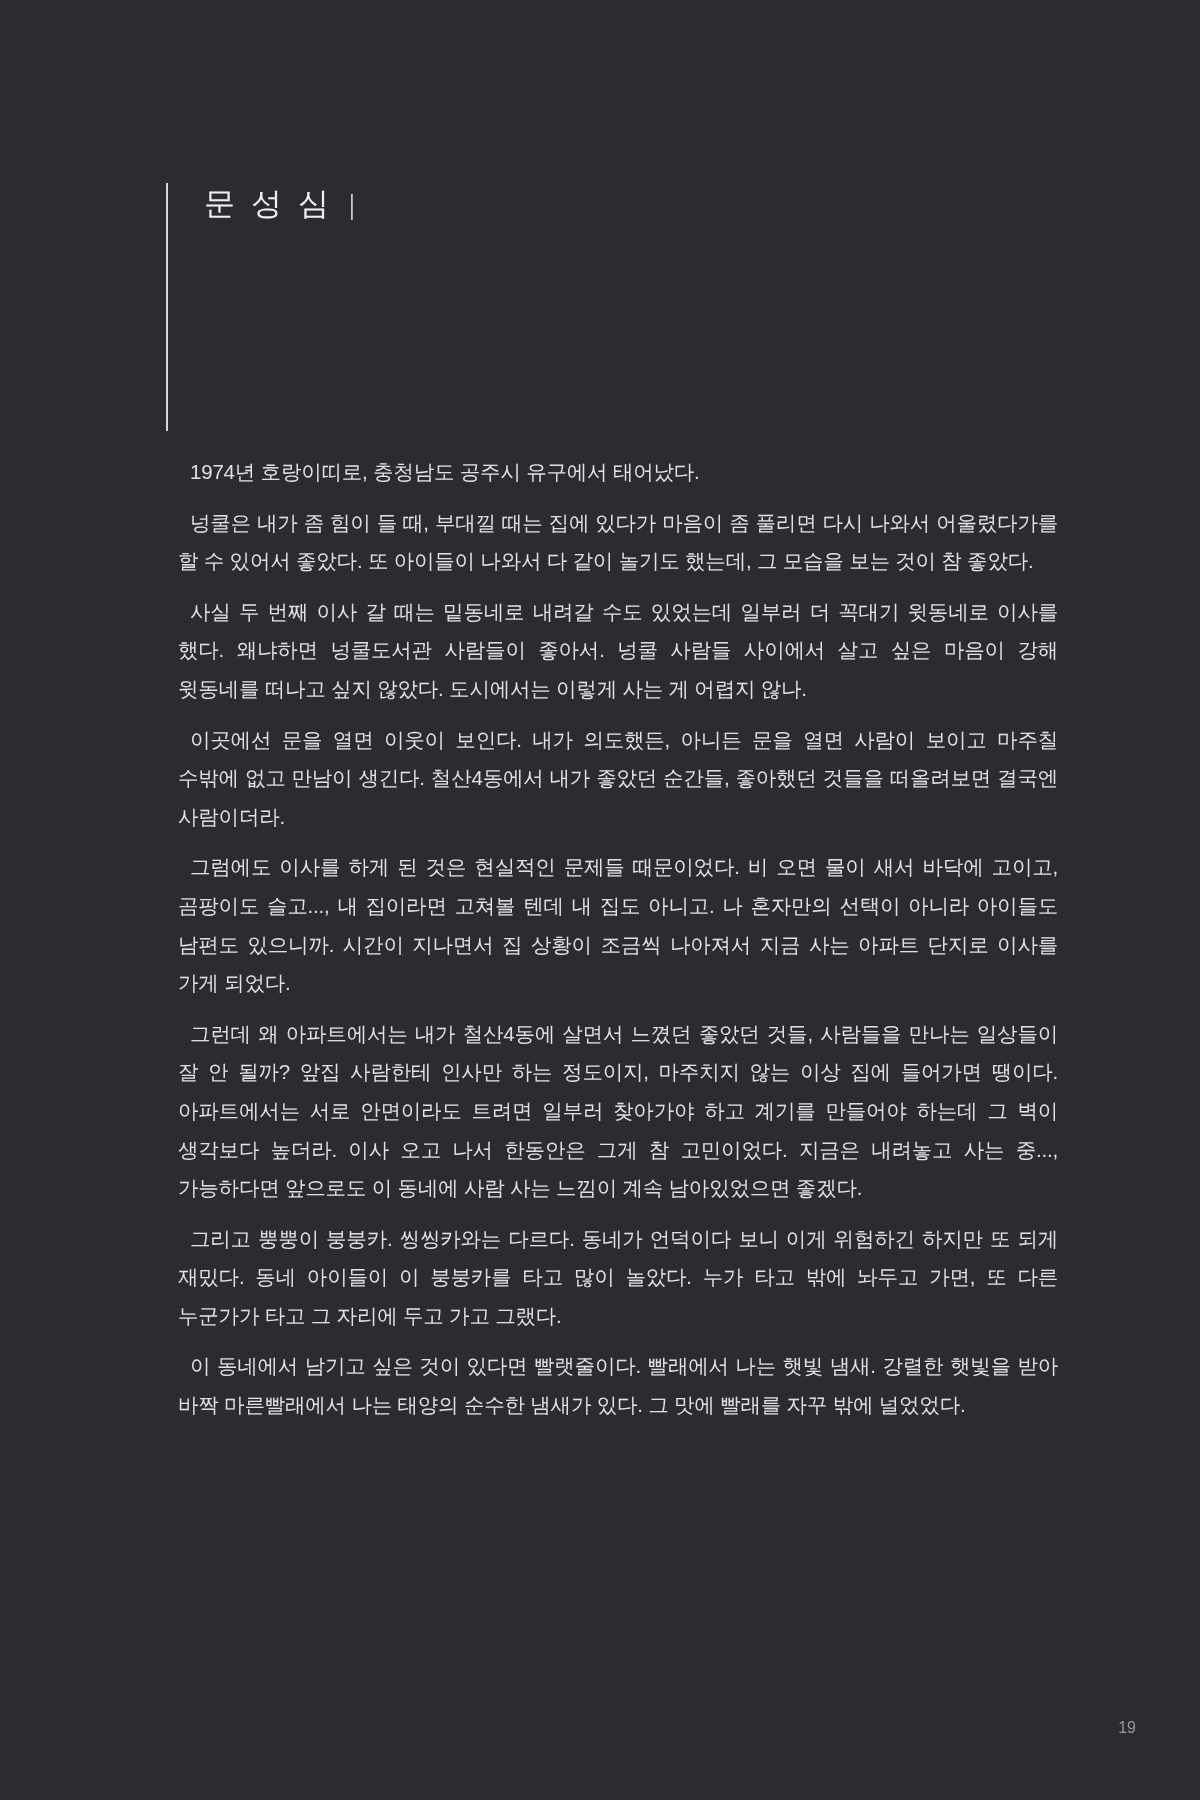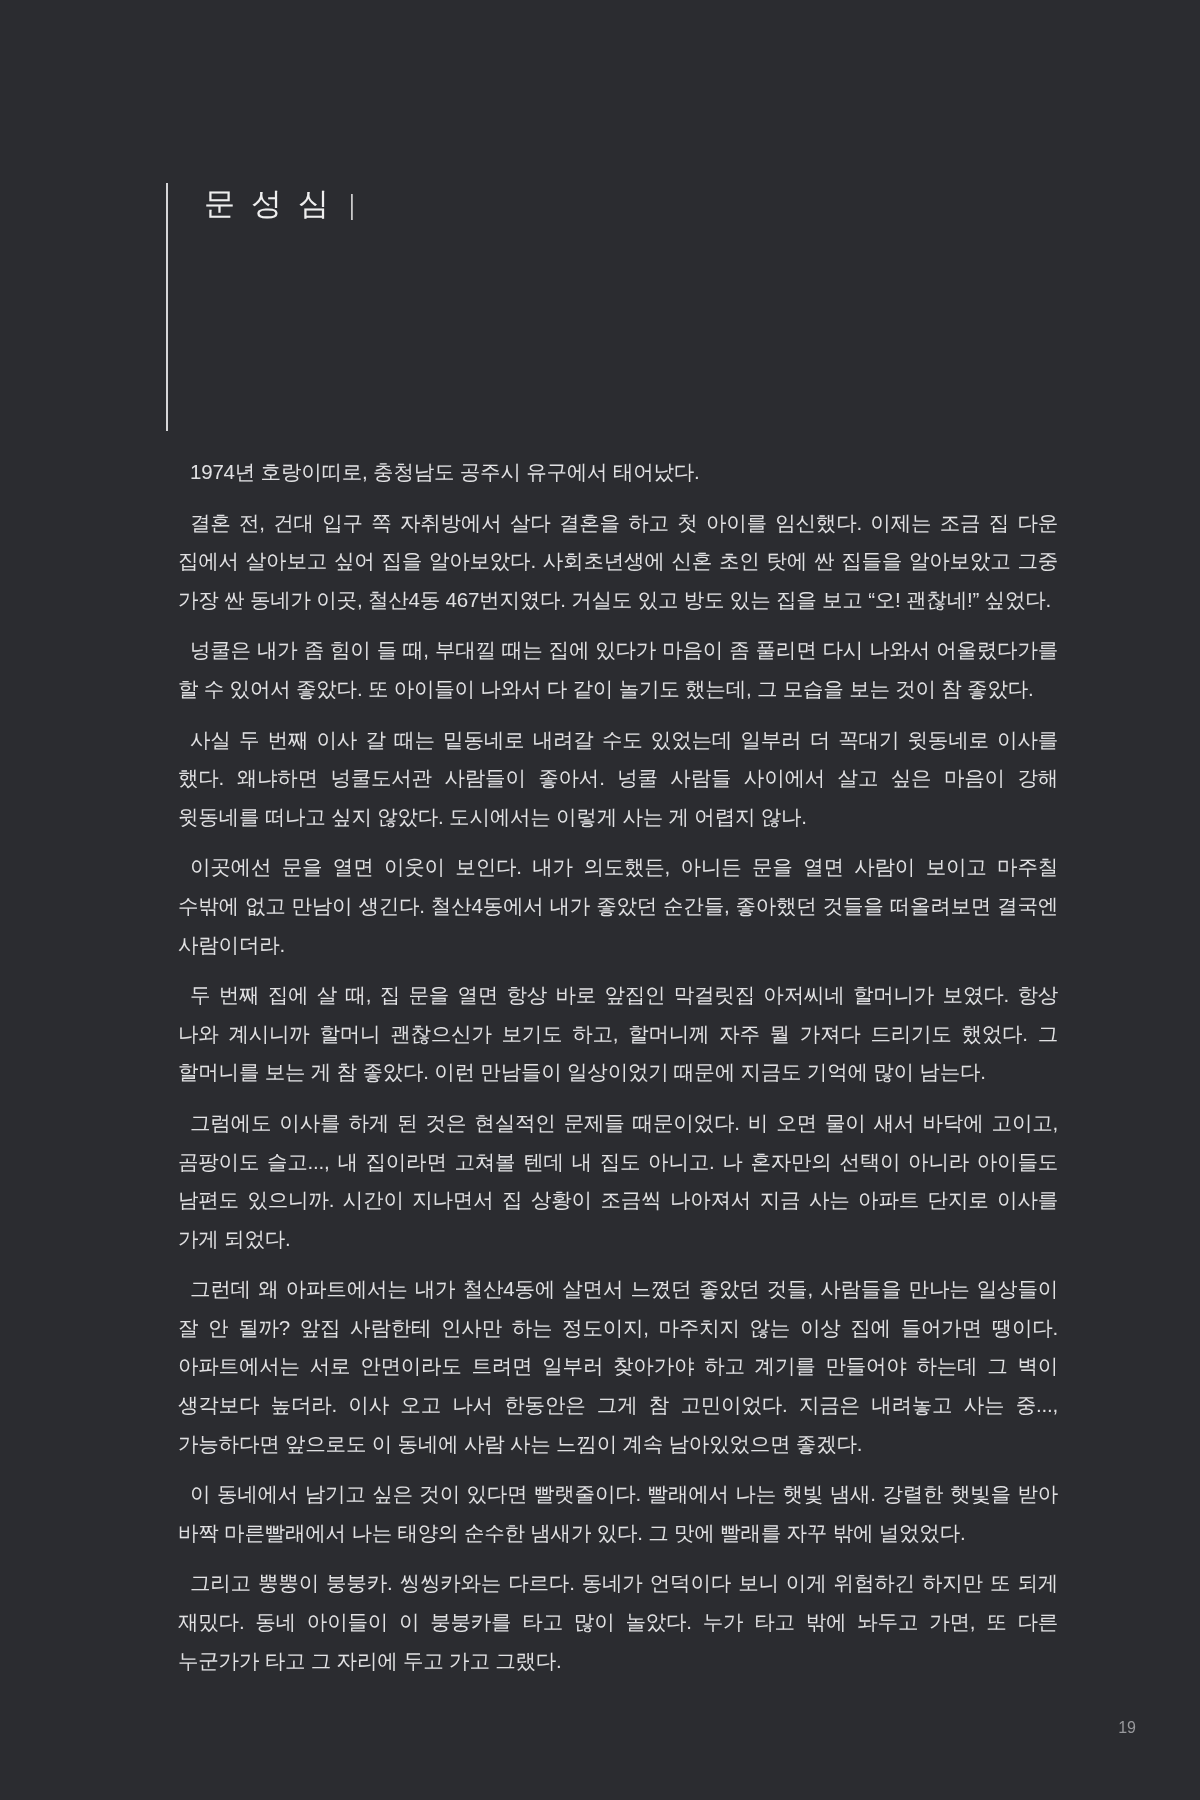--- a/index.html
+++ b/index.html
@@ -79,26 +79,24 @@
 
   <div class="left-rule"></div>
 
   <div class="title">
     <span class="name">문성심</span>
     <span class="bar">|</span>
   </div>
 
   <div class="article">
     <p>1974년 호랑이띠로, 충청남도 공주시 유구에서 태어났다.</p>
-    <p>결혼 전, 건대 입구 쪽 자취방에서 살다 결혼을 하고 첫 아이를 임신했다. 이제는 조금 집 다운 집에서 살아보고 싶어 집을 알아보았다. 사회초년생에 신혼 초인 탓에 싼 집들을 알아보았고 그중 가장 싼 동네가 이곳, 철산4동 467번지였다. 거실도 있고 방도 있는 집을 보고 “오! 괜찮네!” 싶었다.</p>
     <p>넝쿨은 내가 좀 힘이 들 때, 부대낄 때는 집에 있다가 마음이 좀 풀리면 다시 나와서 어울렸다가를 할 수 있어서 좋았다. 또 아이들이 나와서 다 같이 놀기도 했는데, 그 모습을 보는 것이 참 좋았다.</p>
     <p>사실 두 번째 이사 갈 때는 밑동네로 내려갈 수도 있었는데 일부러 더 꼭대기 윗동네로 이사를 했다. 왜냐하면 넝쿨도서관 사람들이 좋아서. 넝쿨 사람들 사이에서 살고 싶은 마음이 강해 윗동네를 떠나고 싶지 않았다. 도시에서는 이렇게 사는 게 어렵지 않나.</p>
     <p>이곳에선 문을 열면 이웃이 보인다. 내가 의도했든, 아니든 문을 열면 사람이 보이고 마주칠 수밖에 없고 만남이 생긴다. 철산4동에서 내가 좋았던 순간들, 좋아했던 것들을 떠올려보면 결국엔 사람이더라.</p>
-    <p>두 번째 집에 살 때, 집 문을 열면 항상 바로 앞집인 막걸릿집 아저씨네 할머니가 보였다. 항상 나와 계시니까 할머니 괜찮으신가 보기도 하고, 할머니께 자주 뭘 가져다 드리기도 했었다. 그 할머니를 보는 게 참 좋았다. 이런 만남들이 일상이었기 때문에 지금도 기억에 많이 남는다.</p>
     <p>그럼에도 이사를 하게 된 것은 현실적인 문제들 때문이었다. 비 오면 물이 새서 바닥에 고이고, 곰팡이도 슬고..., 내 집이라면 고쳐볼 텐데 내 집도 아니고. 나 혼자만의 선택이 아니라 아이들도 남편도 있으니까. 시간이 지나면서 집 상황이 조금씩 나아져서 지금 사는 아파트 단지로 이사를 가게 되었다.</p>
     <p>그런데 왜 아파트에서는 내가 철산4동에 살면서 느꼈던 좋았던 것들, 사람들을 만나는 일상들이 잘 안 될까? 앞집 사람한테 인사만 하는 정도이지, 마주치지 않는 이상 집에 들어가면 땡이다. 아파트에서는 서로 안면이라도 트려면 일부러 찾아가야 하고 계기를 만들어야 하는데 그 벽이 생각보다 높더라. 이사 오고 나서 한동안은 그게 참 고민이었다. 지금은 내려놓고 사는 중..., 가능하다면 앞으로도 이 동네에 사람 사는 느낌이 계속 남아있었으면 좋겠다.</p>
+    <p>그리고 뿡뿡이 붕붕카. 씽씽카와는 다르다. 동네가 언덕이다 보니 이게 위험하긴 하지만 또 되게 재밌다. 동네 아이들이 이 붕붕카를 타고 많이 놀았다. 누가 타고 밖에 놔두고 가면, 또 다른 누군가가 타고 그 자리에 두고 가고 그랬다.</p>
     <p>이 동네에서 남기고 싶은 것이 있다면 빨랫줄이다. 빨래에서 나는 햇빛 냄새. 강렬한 햇빛을 받아 바짝 마른빨래에서 나는 태양의 순수한 냄새가 있다. 그 맛에 빨래를 자꾸 밖에 널었었다.</p>
-    <p>그리고 뿡뿡이 붕붕카. 씽씽카와는 다르다. 동네가 언덕이다 보니 이게 위험하긴 하지만 또 되게 재밌다. 동네 아이들이 이 붕붕카를 타고 많이 놀았다. 누가 타고 밖에 놔두고 가면, 또 다른 누군가가 타고 그 자리에 두고 가고 그랬다.</p>
   </div>
 
   <div class="page-number">19</div>
 
 </div>
 
 </body></html>

